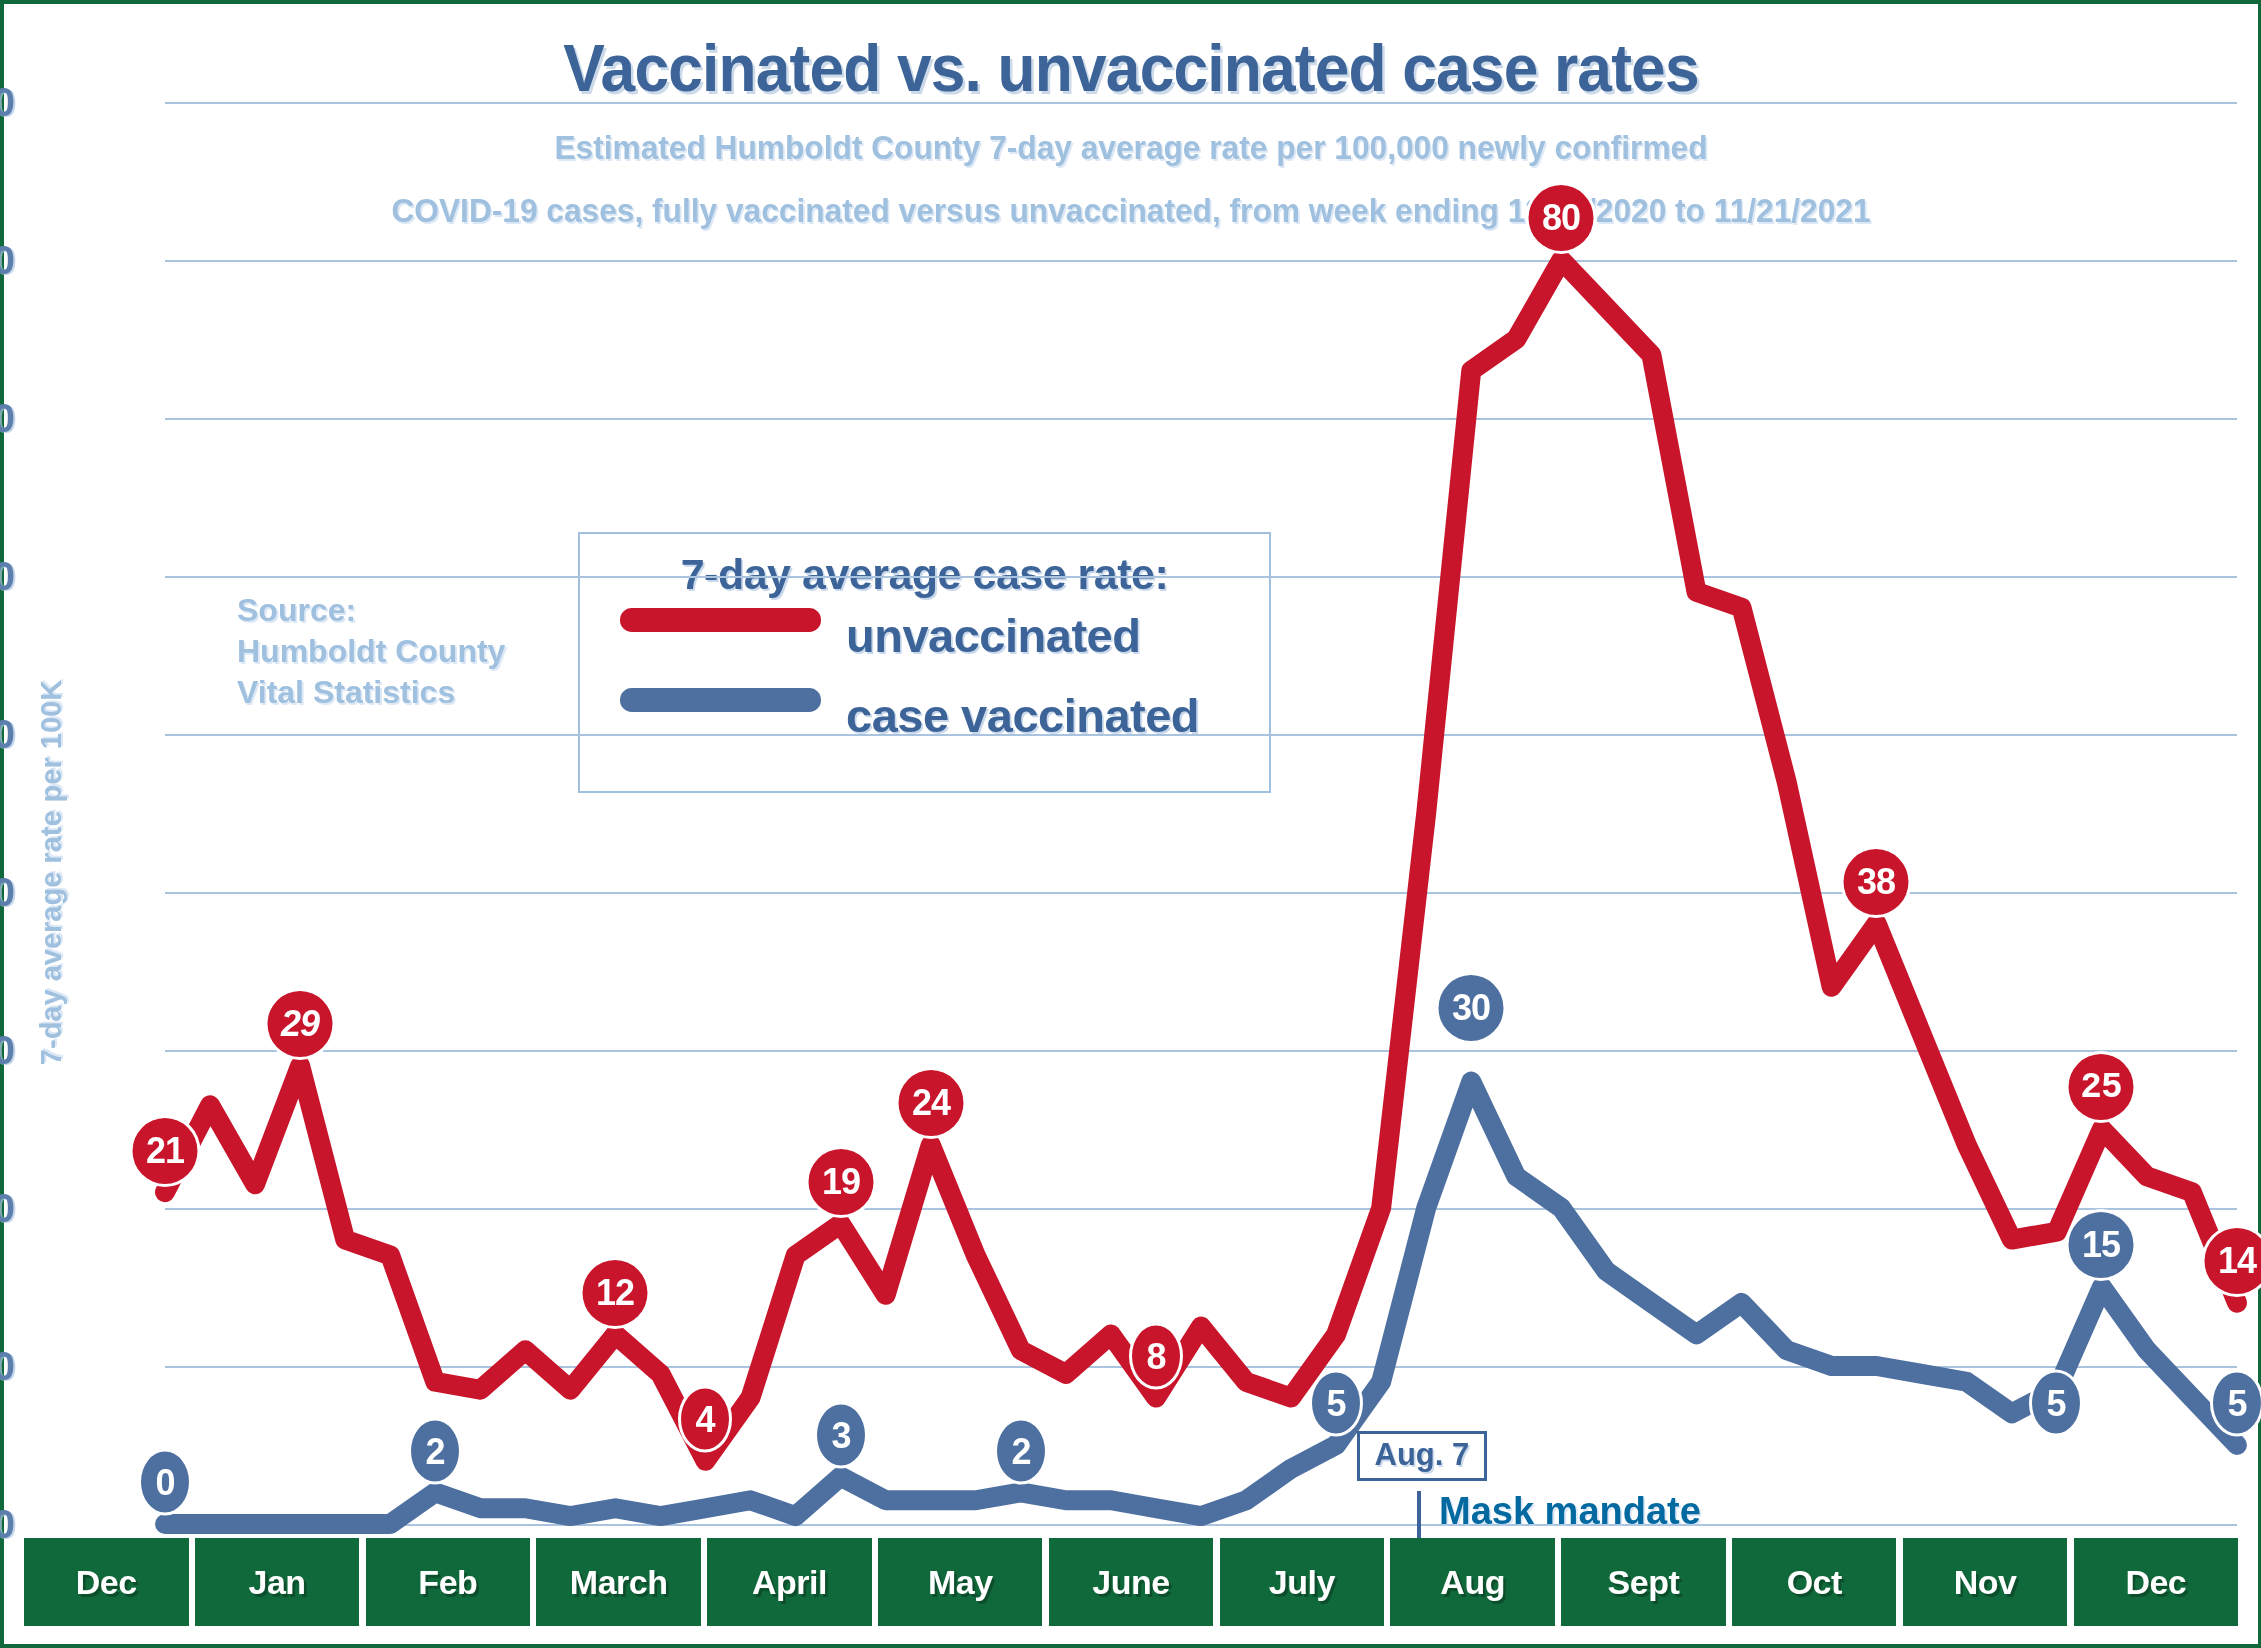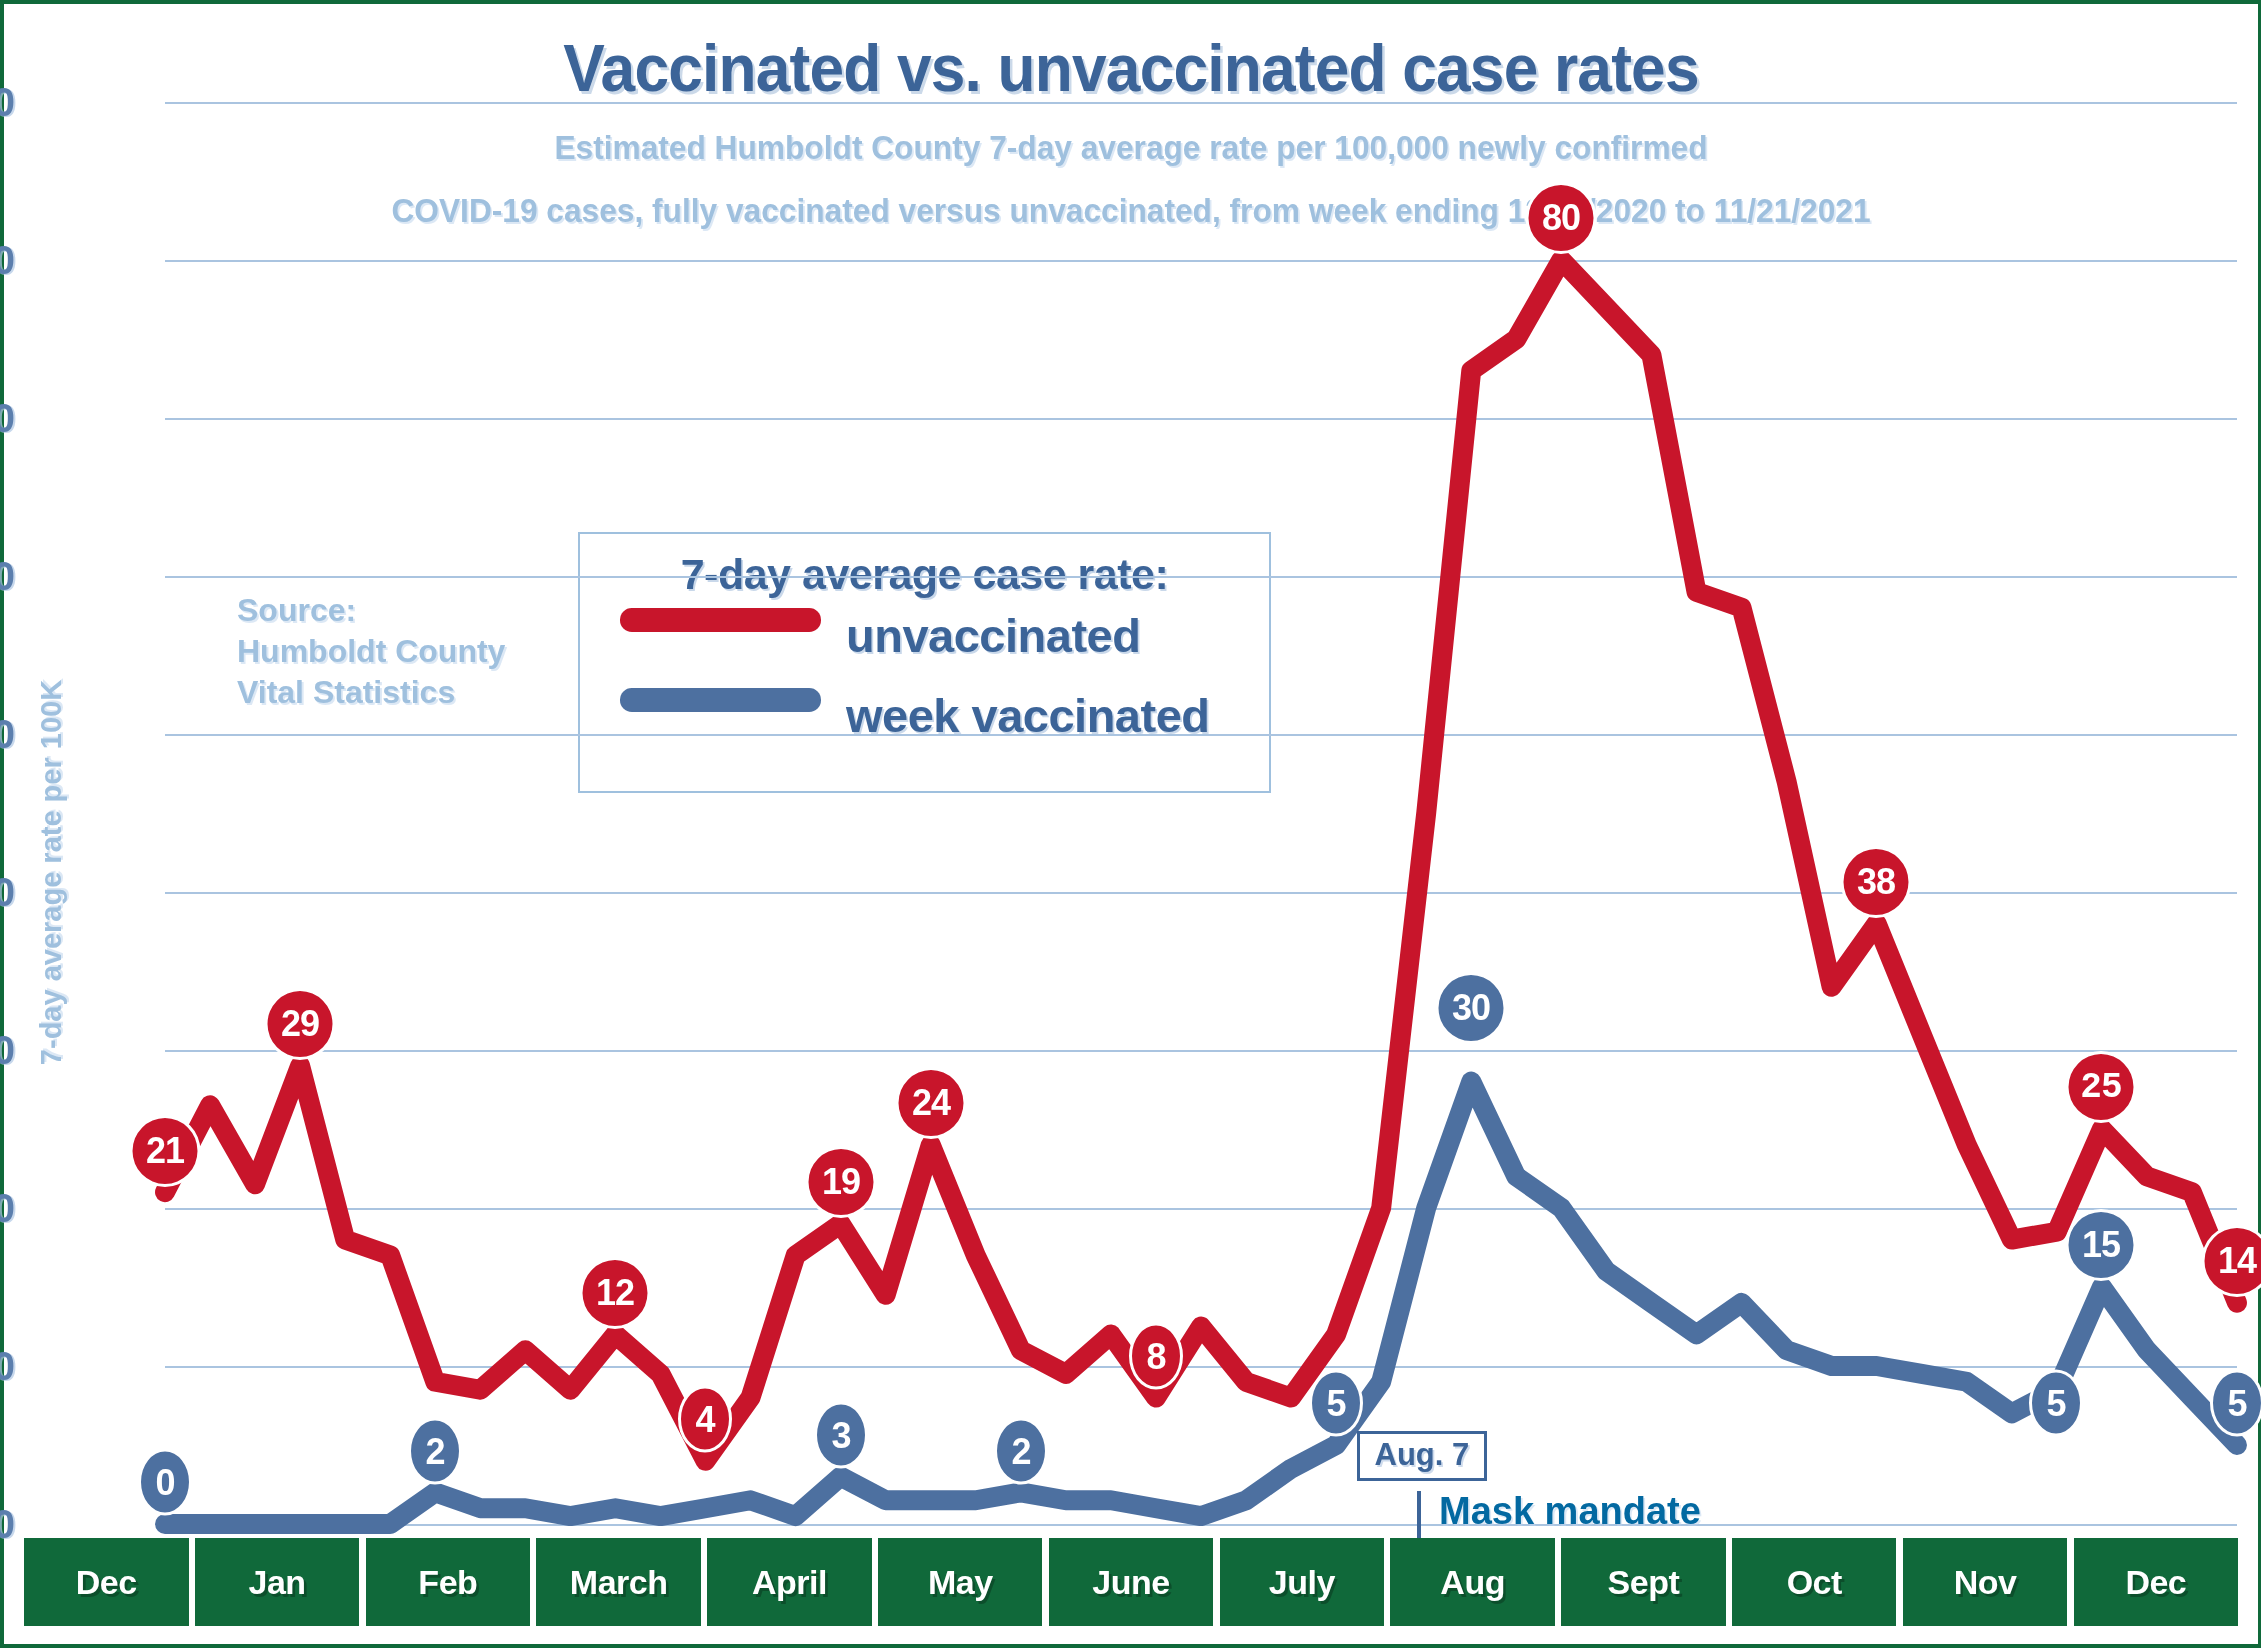--- a/index.html
+++ b/index.html
@@ -235,21 +235,21 @@
 Vital Statistics</div>
 
   <div id="legend">
     <div id="legend-title">7-day average case rate:</div>
     <div class="legend-row">
       <div class="legend-swatch" style="background:#c8152b"></div>
       <div class="legend-label">unvaccinated</div>
     </div>
     <div class="legend-row">
       <div class="legend-swatch" style="background:#4d70a0"></div>
-      <div class="legend-label">week vaccinated</div>
+      <div class="legend-label">case vaccinated</div>
     </div>
   </div>
 
   <div id="plot">
     <div id="gridlines">
         <div class="gridline" style="top: 1422px;"></div>
         <div class="gridline" style="top: 1264px;"></div>
         <div class="gridline" style="top: 1106px;"></div>
         <div class="gridline" style="top: 948px;"></div>
         <div class="gridline" style="top: 790px;"></div>
@@ -258,21 +258,21 @@
         <div class="gridline" style="top: 316px;"></div>
         <div class="gridline" style="top: 158px;"></div>
         <div class="gridline" style="top: 0px;"></div>
       </div>
     <svg id="lines" width="2072" height="1422" viewBox="0 0 2290 1572" preserveAspectRatio="none" style="position:absolute;left:0;top:0;overflow:visible;">
         <polyline points="0,1205.2 49.78260869565217,1109.1333333333332 99.56521739130434,1196.4666666666667 149.34782608695653,1065.4666666666667 199.1304347826087,1257.6 248.91304347826087,1275.0666666666666 298.69565217391306,1414.8 348.47826086956525,1423.5333333333333 398.2608695652174,1379.8666666666668 448.04347826086956,1423.5333333333333 497.82608695652175,1362.4 547.6086956521739,1406.0666666666666 597.3913043478261,1502.1333333333332 647.1739130434783,1432.2666666666667 696.9565217391305,1275.0666666666666 746.7391304347826,1240.1333333333332 796.5217391304348,1318.7333333333333 846.3043478260869,1152.8 896.0869565217391,1275.0666666666666 945.8695652173913,1379.8666666666668 995.6521739130435,1406.0666666666666 1045.4347826086955,1362.4 1095.2173913043478,1432.2666666666667 1145,1353.6666666666667 1194.7826086956522,1414.8 1244.5652173913043,1432.2666666666667 1294.3478260869565,1362.4 1344.1304347826087,1222.6666666666667 1393.913043478261,786 1443.695652173913,296.9333333333334 1493.4782608695652,262 1543.2608695652175,174.66666666666674 1593.0434782608695,227.06666666666683 1642.8260869565217,279.4666666666667 1692.6086956521738,541.4666666666667 1742.3913043478262,558.9333333333333 1792.1739130434783,751.0666666666666 1841.9565217391305,978.1333333333333 1891.7391304347825,908.2666666666667 1941.5217391304348,1030.5333333333333 1991.304347826087,1152.8 2041.086956521739,1257.6 2090.869565217391,1248.8666666666668 2140.6521739130435,1135.3333333333333 2190.4347826086955,1187.7333333333333 2240.217391304348,1205.2 2290,1327.4666666666667" fill="none" stroke="#c8152b" stroke-width="22" stroke-linejoin="round" stroke-linecap="round"></polyline>
         <polyline points="0,1572 49.78260869565217,1572 99.56521739130434,1572 149.34782608695653,1572 199.1304347826087,1572 248.91304347826087,1572 298.69565217391306,1537.0666666666666 348.47826086956525,1554.5333333333333 398.2608695652174,1554.5333333333333 448.04347826086956,1563.2666666666667 497.82608695652175,1554.5333333333333 547.6086956521739,1563.2666666666667 597.3913043478261,1554.5333333333333 647.1739130434783,1545.8 696.9565217391305,1563.2666666666667 746.7391304347826,1519.6 796.5217391304348,1545.8 846.3043478260869,1545.8 896.0869565217391,1545.8 945.8695652173913,1537.0666666666666 995.6521739130435,1545.8 1045.4347826086955,1545.8 1095.2173913043478,1554.5333333333333 1145,1563.2666666666667 1194.7826086956522,1545.8 1244.5652173913043,1510.8666666666666 1294.3478260869565,1484.6666666666667 1344.1304347826087,1414.8 1393.913043478261,1222.6666666666667 1443.695652173913,1082.9333333333334 1493.4782608695652,1187.7333333333333 1543.2608695652175,1222.6666666666667 1593.0434782608695,1292.5333333333333 1642.8260869565217,1327.4666666666667 1692.6086956521738,1362.4 1742.3913043478262,1327.4666666666667 1792.1739130434783,1379.8666666666668 1841.9565217391305,1397.3333333333333 1891.7391304347825,1397.3333333333333 1941.5217391304348,1406.0666666666666 1991.304347826087,1414.8 2041.086956521739,1449.7333333333333 2090.869565217391,1423.5333333333333 2140.6521739130435,1310 2190.4347826086955,1379.8666666666668 2240.217391304348,1432.2666666666667 2290,1484.6666666666667" fill="none" stroke="#4d70a0" stroke-width="22" stroke-linejoin="round" stroke-linecap="round"></polyline>
       </svg>
     <div id="markers">
         <div class="marker red w2" style="left: 0px; top: 1049px;">21</div>
-        <div class="marker red w2" style="left: 135px; top: 922px;">29</div>
+        <div class="marker red w2" style="left: 135px; top: 922px; font-style: italic;">29</div>
         <div class="marker red w2" style="left: 450px; top: 1191px;">12</div>
         <div class="marker red w1" style="left: 540px; top: 1317px;">4</div>
         <div class="marker red w2" style="left: 676px; top: 1080px;">19</div>
         <div class="marker red w2" style="left: 766px; top: 1001px;">24</div>
         <div class="marker red w1" style="left: 991px; top: 1254px;">8</div>
         <div class="marker red w2" style="left: 1396px; top: 116px;">80</div>
         <div class="marker red w2" style="left: 1711px; top: 780px;">38</div>
         <div class="marker red w2" style="left: 1936px; top: 985px; font-family: Liberation Mono, monospace;">25</div>
         <div class="marker red w2" style="left: 2072px; top: 1159px;">14</div>
         <div class="marker blue w1" style="left: 0px; top: 1380px;">0</div>

